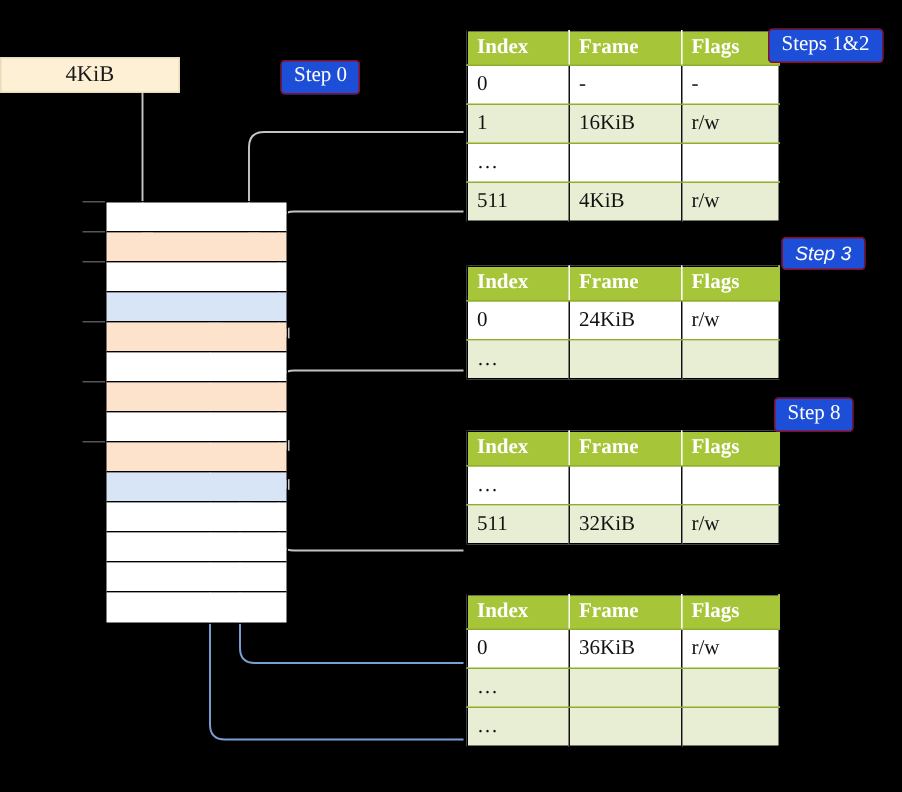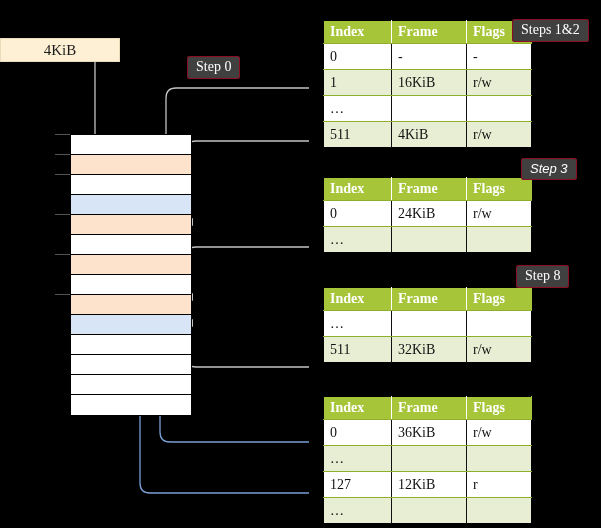--- a/index.html
+++ b/index.html
@@ -8,21 +8,21 @@
     width:601px;height:528px;position:relative;overflow:hidden;
     font-family:"Liberation Serif", serif;
     background:#000;color:#fff;
   }
   .stage{position:absolute;left:0;top:0;width:601px;height:528px;}
   svg.wires{position:absolute;left:0;top:0;width:601px;height:528px;pointer-events:none;}
 
   
   .badge{
     position:absolute;
-    background:#404040;
+    background:#1d4ed8;
     color:#ffffff;
     border-radius:3px;
     font-size:14px;
     line-height:1;
     padding:4px 9px 5px 9px;
     white-space:nowrap;
     box-shadow:0 0 0 1px #8c0c22 inset;
     text-align:center;
     font-family:"Liberation Serif", serif;
   }
@@ -52,21 +52,20 @@
 
   
   .ptable{
     position:absolute;
     border-collapse:collapse;
     border:1px solid #000;
     background:#fff;
     font-size:14px;
     color:#111;
     table-layout:fixed;
-    margin-left:12px;
   }
   .ptable th{
     background:#a6c539;
     color:#ffffff;
     font-weight:bold;
     text-align:left;
     padding:3px 6px;
     border-right:1px solid #fff;
     border-bottom:1px solid #8fae2b;
     font-size:14px;
@@ -257,34 +256,29 @@
           <tr class="plain">
             <td class="col-i">0</td>
             <td class="col-f">36KiB</td>
             <td class="col-g">r/w</td>
           </tr>
           <tr class="alt">
             <td class="col-i">…</td>
             <td class="col-f"></td>
             <td class="col-g"></td>
           </tr>
-          <tr class="plain">
-            <td class="col-i">127</td>
-            <td class="col-f">12KiB</td>
-            <td class="col-g">r</td>
-          </tr>
           <tr class="alt">
             <td class="col-i">…</td>
             <td class="col-f"></td>
             <td class="col-g"></td>
           </tr>
         </tbody>
       </table>
     </div>
 
   <div id="badges">
-      <div class="badge" style="left: 187px; top: 56px;">Step 0</div>
+      <div class="badge" style="left: 187px; top: 40px;">Step 0</div>
       <div class="badge" style="left: 512px; top: 19px;">Steps 1&amp;2</div>
       <div class="badge sans" style="left: 521px; top: 158px;">Step 3</div>
       <div class="badge" style="left: 516px; top: 265px;">Step 8</div>
     </div>
 
 </div>
 
 </body></html>

